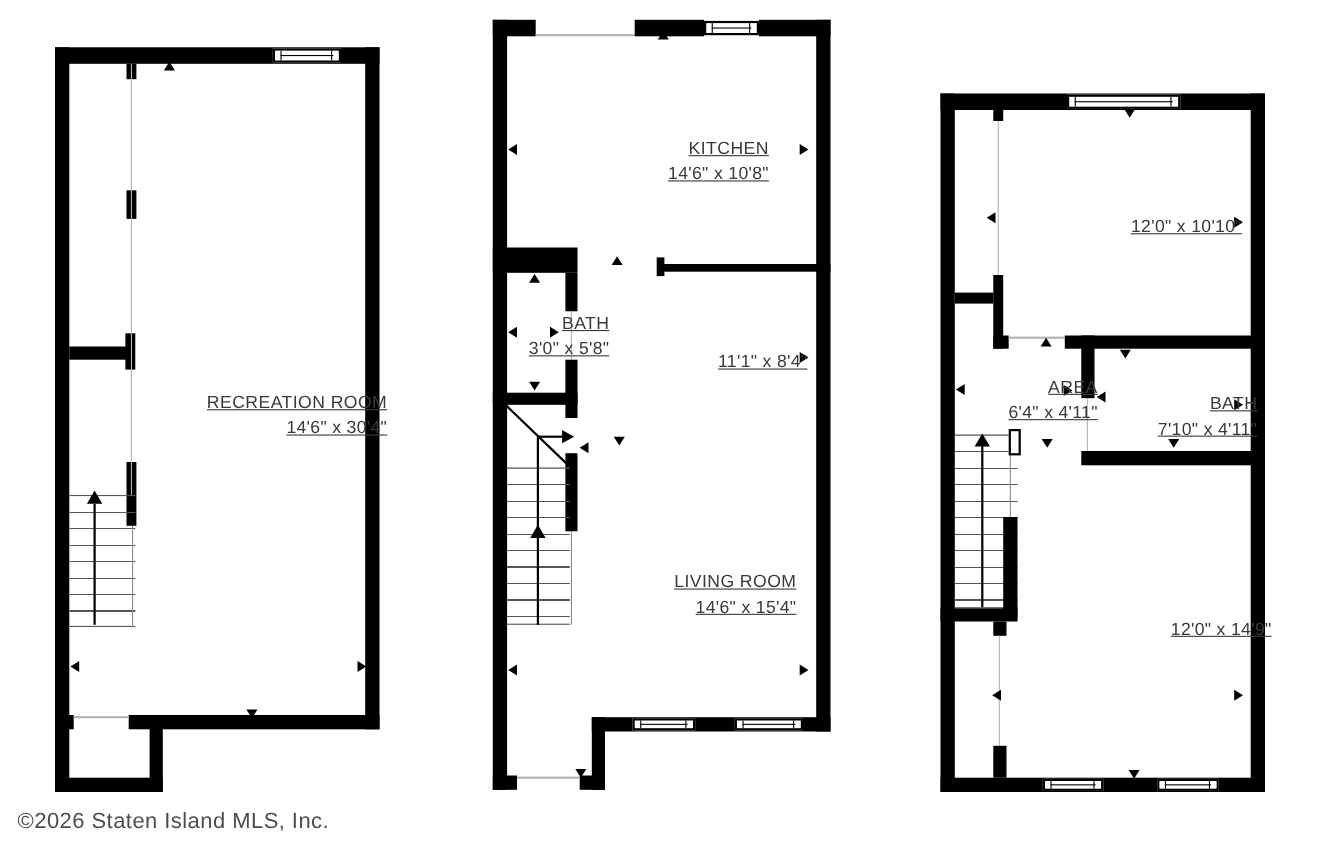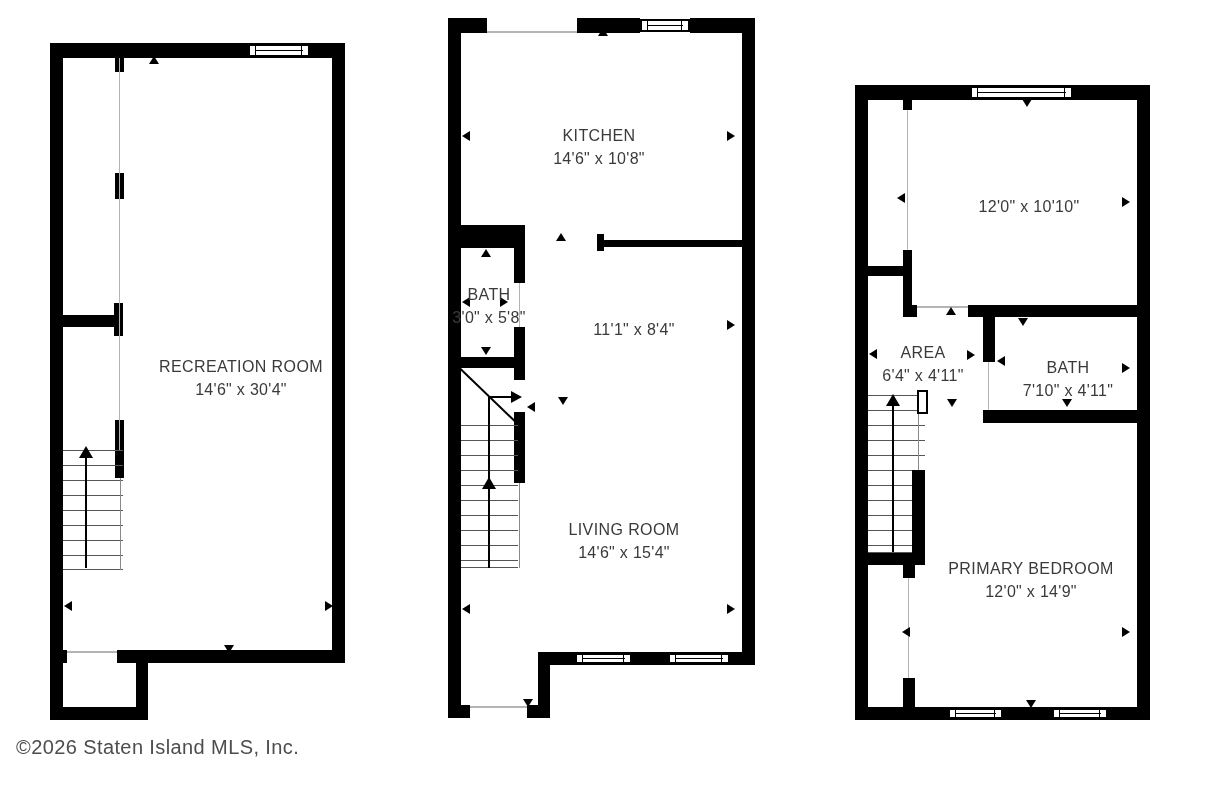--- a/index.html
+++ b/index.html
@@ -19,21 +19,21 @@
   .tri{position:absolute;width:0;height:0;}
   .tri.up{border-left:5px solid transparent;border-right:5px solid transparent;border-bottom:8px solid #000;}
   .tri.down{border-left:5px solid transparent;border-right:5px solid transparent;border-top:8px solid #000;}
   .tri.left{border-top:5px solid transparent;border-bottom:5px solid transparent;border-right:8px solid #000;}
   .tri.right{border-top:5px solid transparent;border-bottom:5px solid transparent;border-left:8px solid #000;}
   .shaft{position:absolute;background:#000;}
   .head-up{position:absolute;width:0;height:0;border-left:7px solid transparent;border-right:7px solid transparent;border-bottom:12px solid #000;}
   .head-right{position:absolute;width:0;height:0;border-top:6px solid transparent;border-bottom:6px solid transparent;border-left:11px solid #000;}
   .diag{position:absolute;height:2px;background:#000;transform-origin:0 0;}
   .newel{position:absolute;background:#fff;border:2px solid #000;box-sizing:border-box;}
-  .room-label{position:absolute;text-align:center;color:#3a3a3a;}
+  .room-label{position:absolute;text-align:right;color:#3a3a3a;text-decoration:underline;}
   .rn{font-size:16px;letter-spacing:.4px;line-height:19px;}
   .rd{font-size:16px;letter-spacing:.3px;margin-top:4px;line-height:19px;}
   .copyright{position:absolute;font-size:20px;color:#4d4d4d;letter-spacing:.4px;}
 </style>
 </head>
 <body>
 
 <div class="canvas">
 
   <div>
@@ -53,21 +53,21 @@
     <div class="w" style="left:63px;top:315px;width:54px;height:12px;"></div>
     <div class="window" style="left:248px;top:44px;width:62px;height:13px;"></div>
     <div class="stairs" style="left:63px;top:450px;width:60px;height:120px;"></div>
     <div class="ln2" style="left:120px;top:478px;width:1px;height:92px;"></div>
     <div class="shaft" style="left:85px;top:458px;width:2px;height:110px;"></div>
     <div class="head-up" style="left:79px;top:446px;"></div>
     <div class="tri up" style="left:149px;top:56px;"></div>
     <div class="tri left" style="left:64px;top:601px;"></div>
     <div class="tri right" style="left:325px;top:601px;"></div>
     <div class="tri down" style="left:224px;top:645px;"></div>
-    <div class="room-label" style="left:116px;top:357px;width:250px;">
+    <div class="room-label" style="left:102px;top:357px;width:250px;">
       <div class="rn">RECREATION ROOM</div>
       <div class="rd">14'6" x 30'4"</div>
     </div>
   </div>
 
   <div>
     <div class="w" style="left:448px;top:18px;width:39px;height:15px;"></div>
     <div class="ln" style="left:487px;top:31px;width:90px;height:2px;"></div>
     <div class="w" style="left:577px;top:18px;width:63px;height:15px;"></div>
     <div class="window" style="left:640px;top:19px;width:50px;height:13px;"></div>
@@ -174,19 +174,18 @@
     </div>
     <div class="room-label" style="left:848px;top:343px;width:150px;">
       <div class="rn">AREA</div>
       <div class="rd">6'4" x 4'11"</div>
     </div>
     <div class="room-label" style="left:993px;top:358px;width:150px;">
       <div class="rn">BATH</div>
       <div class="rd">7'10" x 4'11"</div>
     </div>
     <div class="room-label" style="left:906px;top:559px;width:250px;">
-      <div class="rn">PRIMARY BEDROOM</div>
       <div class="rd">12'0" x 14'9"</div>
     </div>
   </div>
 
   <div class="copyright" style="left:16px;top:736px;">©2026 Staten Island MLS, Inc.</div>
 </div>
 
 </body></html>

